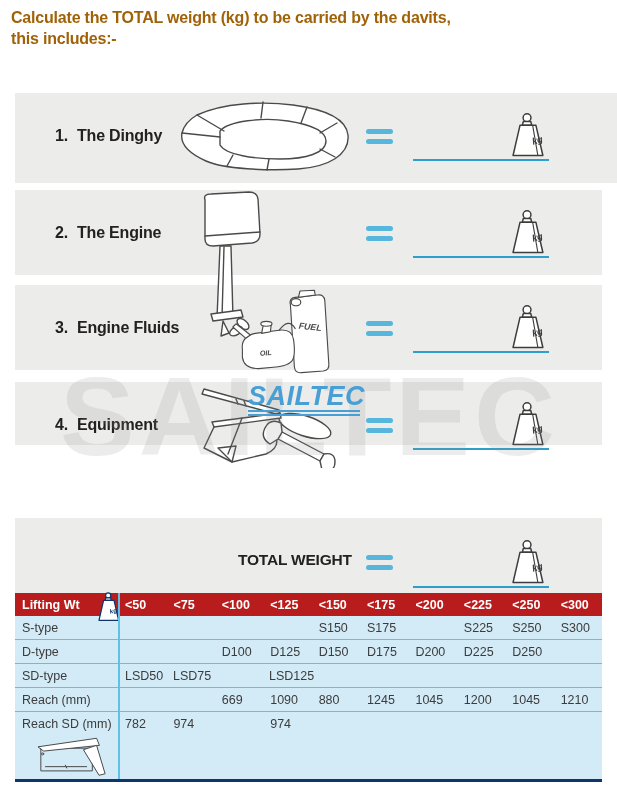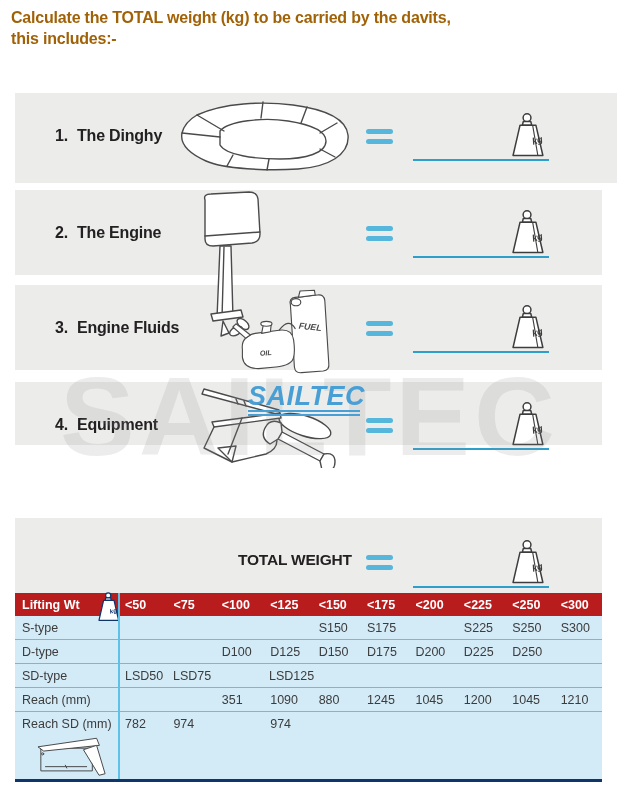--- a/index.html
+++ b/index.html
@@ -292,21 +292,21 @@
       <div class="cell"></div>
       <div class="cell"></div>
       <div class="cell"></div>
       <div class="cell"></div>
     </div>
 
     <div class="trow">
       <div class="rlabel">Reach (mm)</div>
       <div class="cell"></div>
       <div class="cell"></div>
-      <div class="cell">351</div>
+      <div class="cell">669</div>
       <div class="cell">1090</div>
       <div class="cell">880</div>
       <div class="cell">1245</div>
       <div class="cell">1045</div>
       <div class="cell">1200</div>
       <div class="cell">1045</div>
       <div class="cell">1210</div>
     </div>
 
     <div class="trow last">

